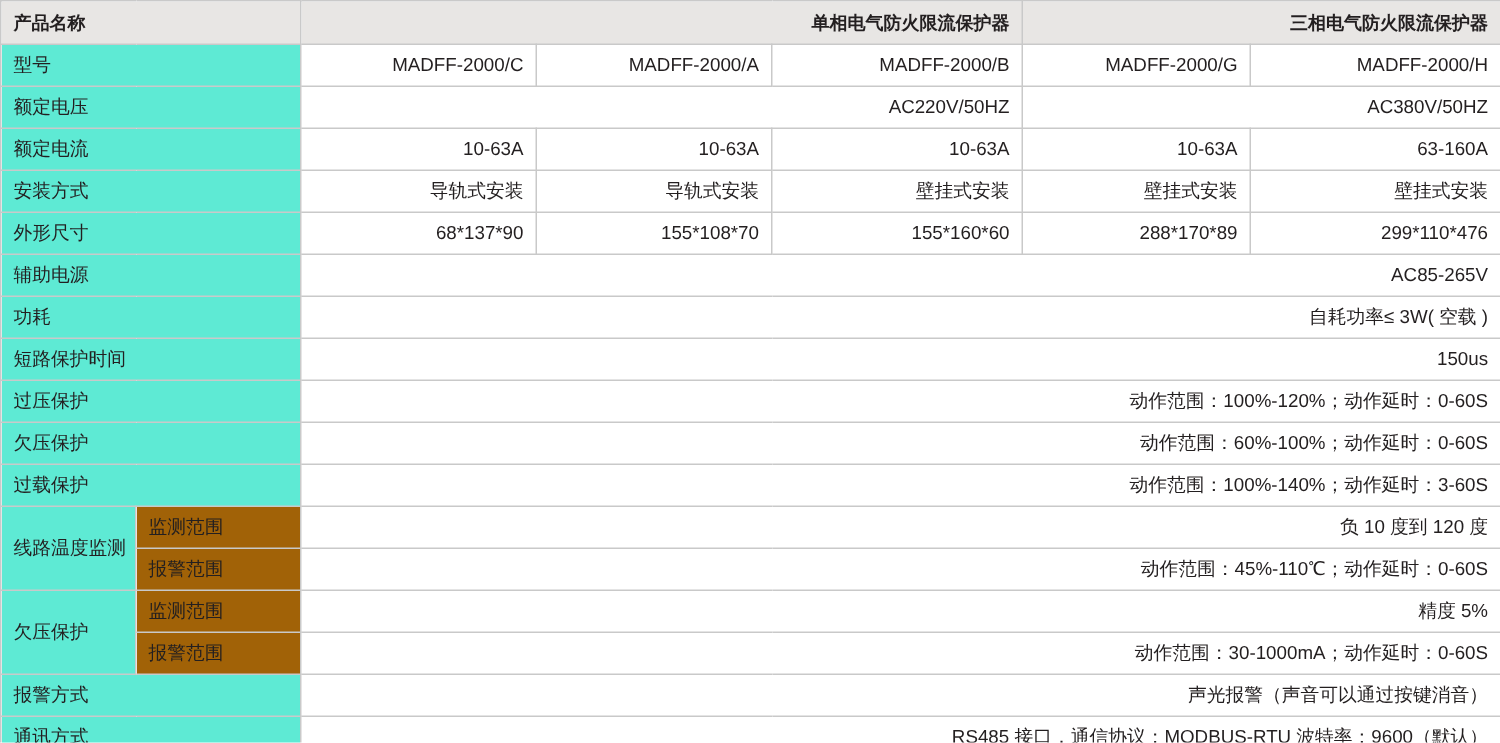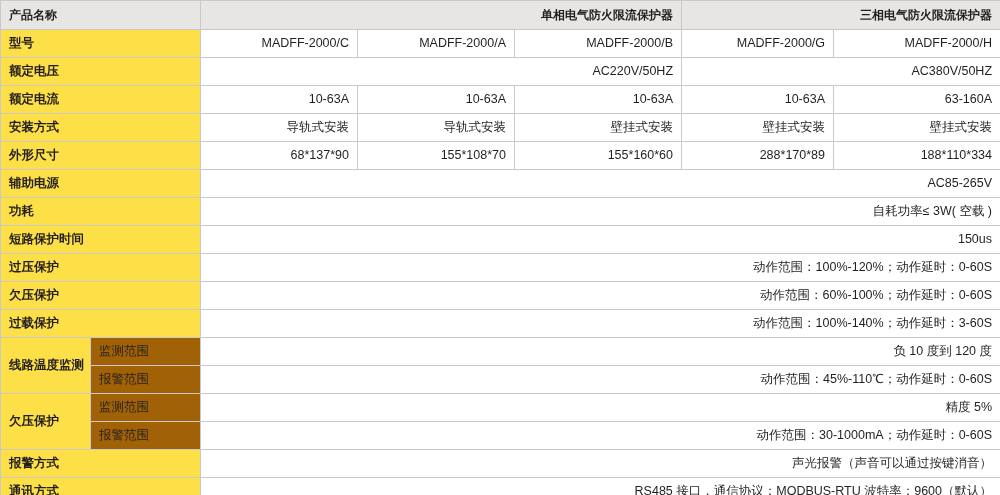--- a/index.html
+++ b/index.html
@@ -35,23 +35,22 @@
     white-space: nowrap;
     overflow: hidden;
   }
   table.spec tr.header-row td {
     background: #e8e6e4;
     font-weight: bold;
     height: 28px;
     font-size: 12px;
   }
   td.label {
-    background: #fde047;
+    background: #5eead4;
     text-align: left;
-    font-weight: bold;
   }
   td.sublabel {
     background: #a16207;
     text-align: left;
     font-size: 12px;
   }
   td.val {
     text-align: right;
   }
   td.center {
@@ -111,21 +110,21 @@
         <td class="val">壁挂式安装</td>
         <td class="val">壁挂式安装</td>
       </tr>
 
       <tr>
         <td colspan="2" class="label">外形尺寸</td>
         <td class="val">68*137*90</td>
         <td class="val">155*108*70</td>
         <td class="val">155*160*60</td>
         <td class="val">288*170*89</td>
-        <td class="val">188*110*334</td>
+        <td class="val">299*110*476</td>
       </tr>
 
       <tr>
         <td colspan="2" class="label">辅助电源</td>
         <td colspan="5" class="val">AC85-265V</td>
       </tr>
 
       <tr>
         <td colspan="2" class="label">功耗</td>
         <td colspan="5" class="val center">自耗功率≤ 3W( 空载 )</td>

